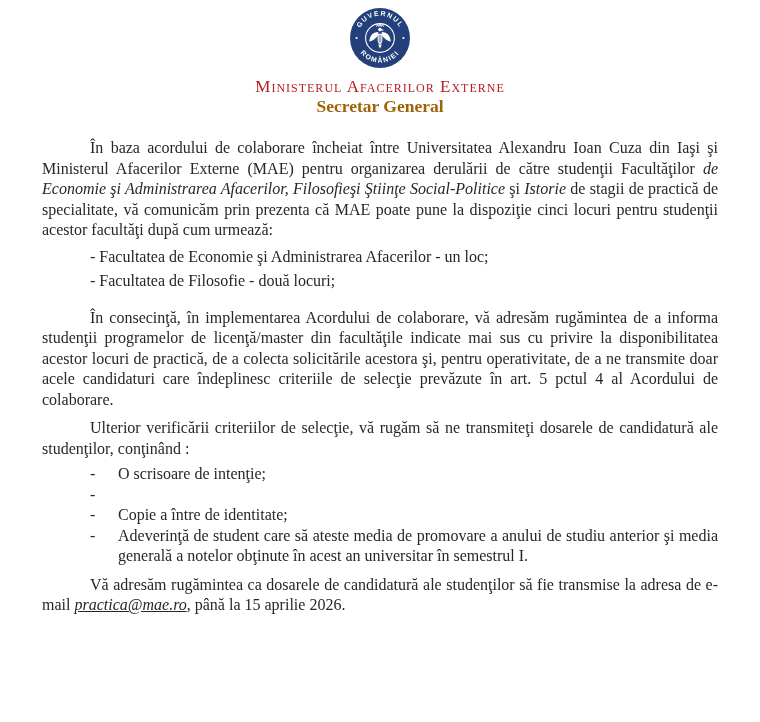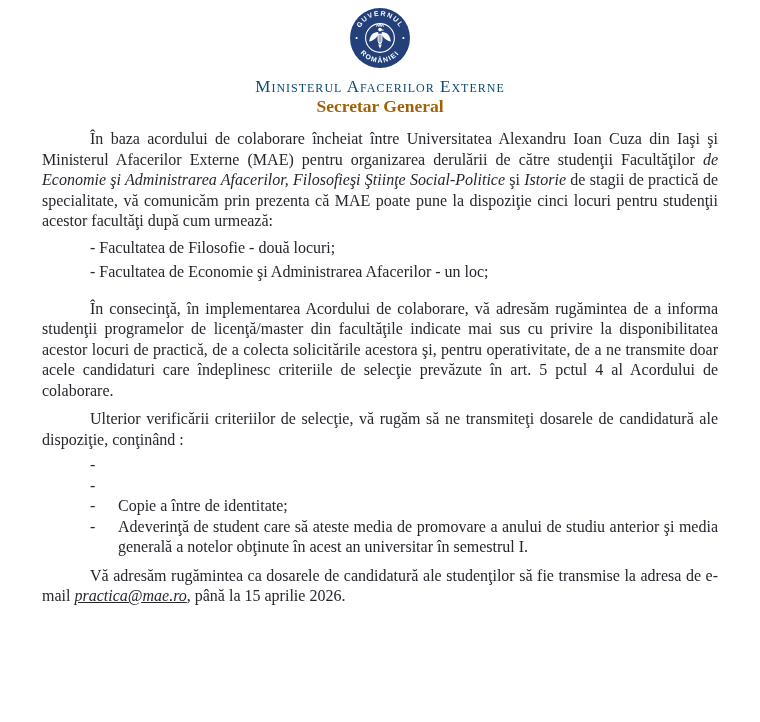--- a/index.html
+++ b/index.html
@@ -7,35 +7,35 @@
   .page{
     width:760px;height:722px;box-sizing:border-box;
     padding:8px 42px 0 42px;background:#ffffff;overflow:hidden;
     font-family:"Liberation Serif",serif;color:#26262e;
   }
   
   .header{text-align:center;}
   .seal{width:60px;height:60px;display:inline-block;}
   .ministry{
     margin-top:7px;font-variant:small-caps;letter-spacing:1px;
-    font-size:17px;color:#0c4a6e;line-height:16px;
+    font-size:17px;color:#b91c1c;line-height:16px;
   }
   .office{
     font-size:17.5px;font-weight:bold;color:#a16207;line-height:20px;margin-top:1px;
   }
   
   .salutation{
     margin-top:56px;text-align:center;font-weight:bold;font-size:16px;
     color:#1f1f30;line-height:20px;
   }
   .para{
     font-size:16px;line-height:20.5px;text-align:justify;text-indent:48px;
     margin:0;color:#26262e;
   }
-  .p1{margin-top:13px;}
+  .p1{margin-top:22px;}
   .p2{margin-top:16px;}
   .p3{margin-top:8px;}
   .p4{margin-top:8px;}
   .offers{margin-top:6px;}
   .offer{
     font-size:16px;line-height:20.5px;text-align:justify;text-indent:48px;
     margin:0 0 4px 0;
   }
   .offer:last-child{margin-bottom:0;}
   .reqs{margin-top:5px;}
@@ -81,31 +81,32 @@
       <path d="M48.6,44.5 v13 M51.4,44.5 v13" stroke="#24407a" stroke-width="1.1" fill="none"></path>
     </svg>
     <div class="ministry">Ministerul Afacerilor Externe</div>
     <div class="office">Secretar General</div>
   </div>
 
 
   <p class="para p1"><span>În baza acordului de colaborare încheiat între Universitatea Alexandru Ioan Cuza din Iaşi şi Ministerul Afacerilor Externe (MAE) pentru organizarea derulării de către studenţii Facultăţilor </span><span class="italic">de Economie şi Administrarea Afacerilor, Filosofieşi Ştiinţe Social-Politice</span><span> şi </span><span class="italic">Istorie</span><span> de stagii de practică de specialitate, vă comunicăm prin prezenta că MAE poate pune la dispoziţie cinci locuri pentru studenţii acestor facultăţi după cum urmează:</span></p>
 
   <div class="offers">
+    <p class="offer">- Facultatea de Economie şi Administrarea Afacerilor - un loc;</p>
     <p class="offer">- Facultatea de Filosofie - două locuri;</p>
-    <p class="offer">- Facultatea de Economie şi Administrarea Afacerilor - un loc;</p>
   </div>
 
   <p class="para p2">În consecinţă, în implementarea Acordului de colaborare, vă adresăm rugămintea de a informa studenţii programelor de licenţă/master din facultăţile indicate mai sus cu privire la disponibilitatea acestor locuri de practică, de a colecta solicitările acestora şi, pentru operativitate, de a ne transmite doar acele candidaturi care îndeplinesc criteriile de selecţie prevăzute în art. 5 pctul 4 al Acordului de colaborare.</p>
 
-  <p class="para p3">Ulterior verificării criteriilor de selecţie, vă rugăm să ne transmiteţi dosarele de candidatură ale dispoziţie, conţinând :</p>
+  <p class="para p3">Ulterior verificării criteriilor de selecţie, vă rugăm să ne transmiteţi dosarele de candidatură ale studenţilor, conţinând :</p>
 
   <div class="reqs">
     <div class="req">
       <span class="dash">-</span>
+      <span class="text">O scrisoare de intenţie;</span>
     </div>
     <div class="req">
       <span class="dash">-</span>
     </div>
     <div class="req">
       <span class="dash">-</span>
       <span class="text">Copie a între de identitate;</span>
     </div>
     <div class="req">
       <span class="dash">-</span>

